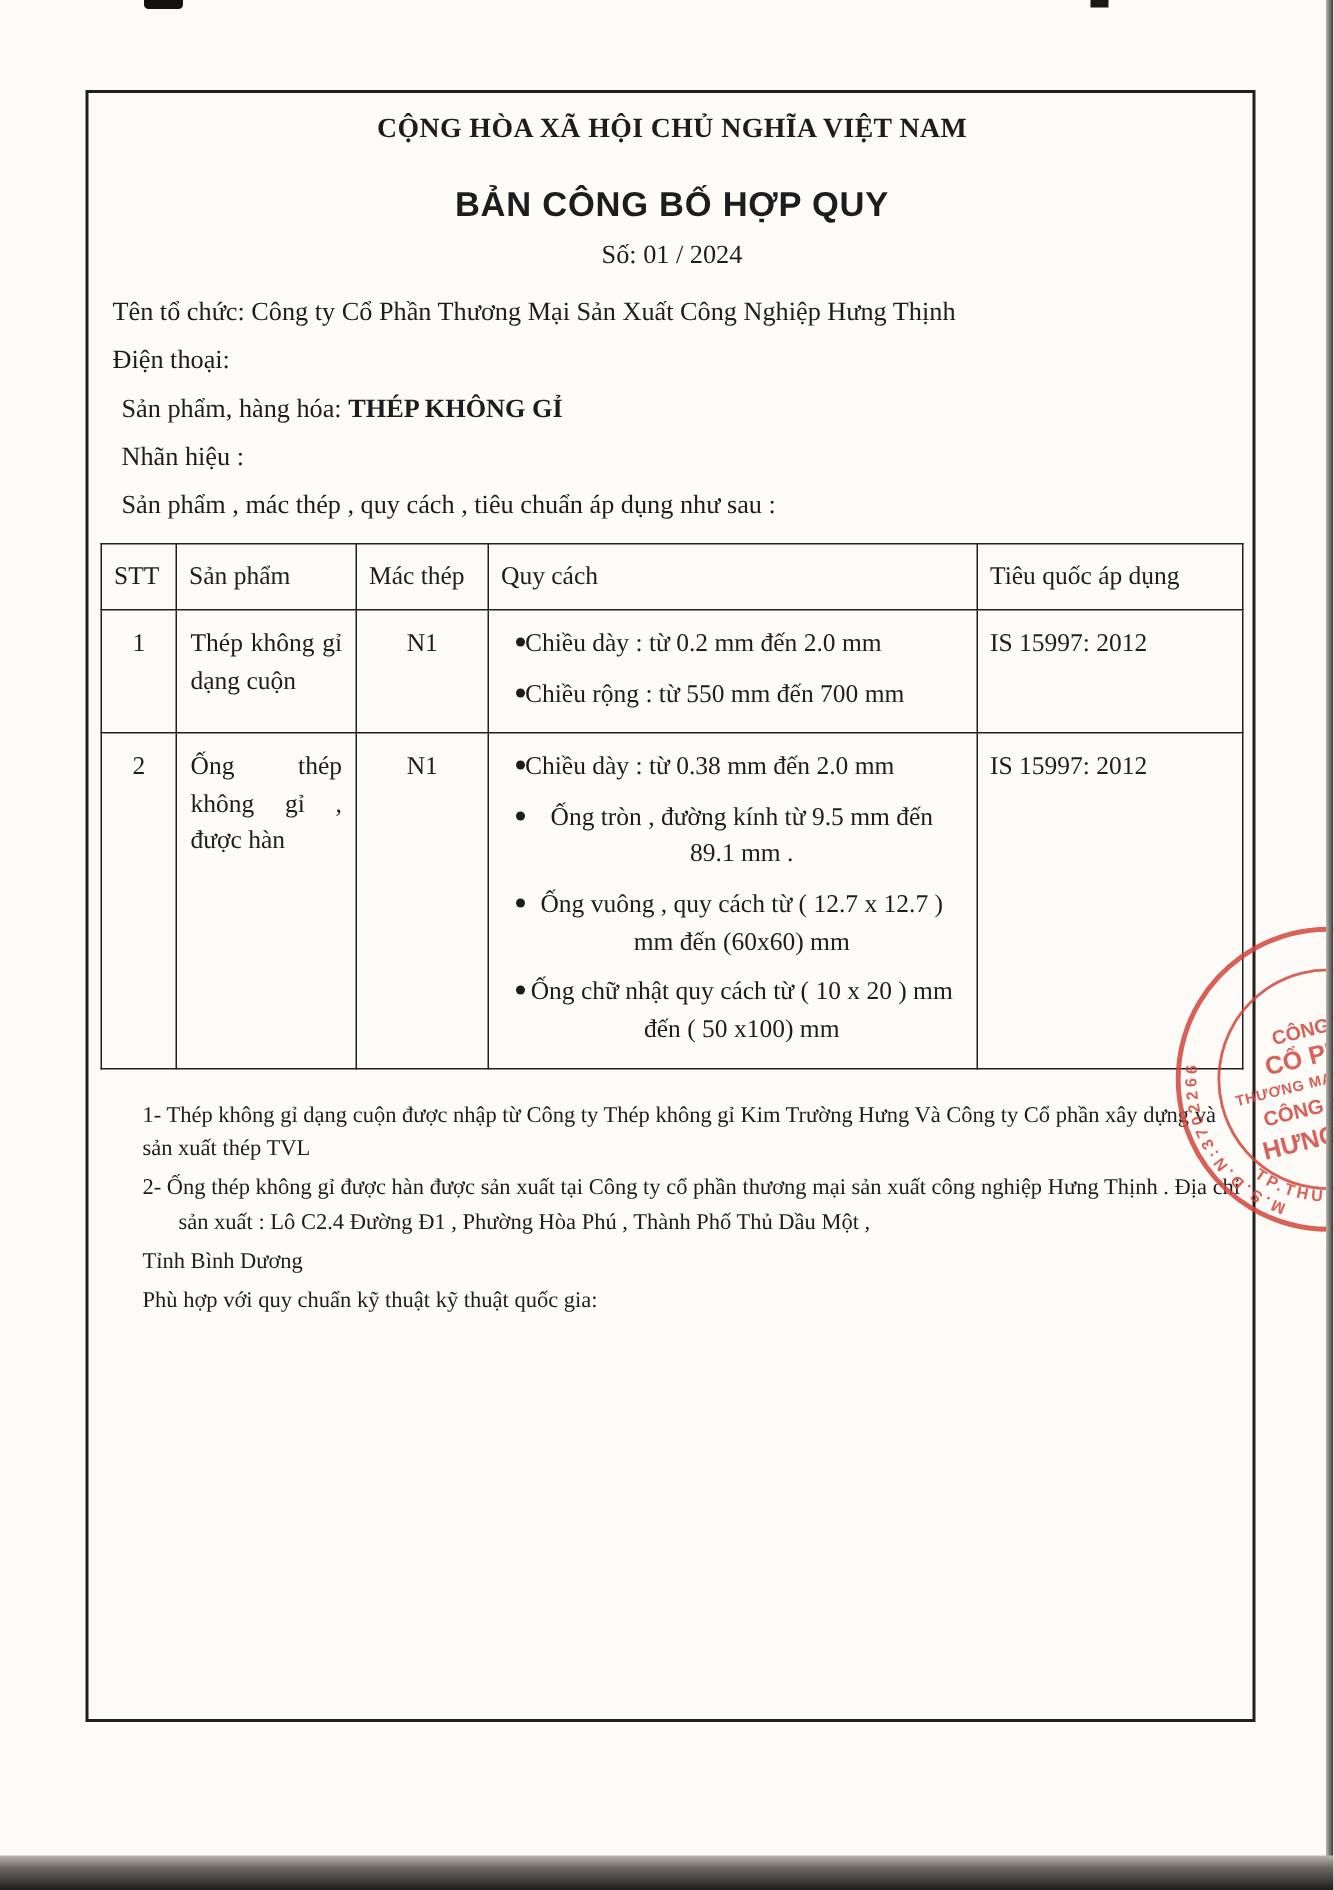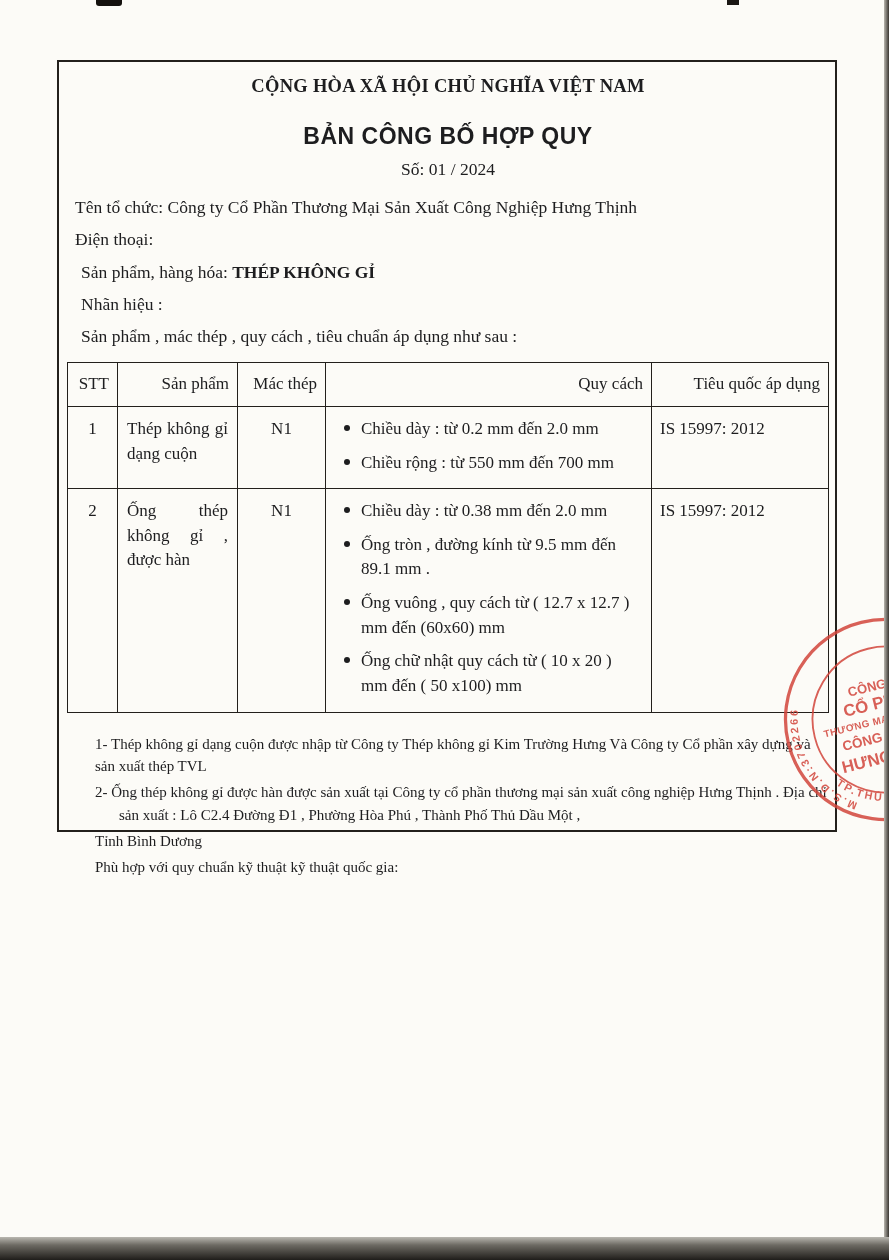--- a/index.html
+++ b/index.html
@@ -17,21 +17,21 @@
   .mark-a { position:absolute; top:0; left:96px; width:26px; height:6px; background:#14110e; border-radius:0 0 3px 3px; }
   .mark-b { position:absolute; top:0; left:727px; width:12px; height:5px; background:#1a1714; }
   .edge-right { position:absolute; top:0; right:0; width:5px; height:1260px;
     background:linear-gradient(to right,#b9b6ae,#3a3732); }
   .edge-bottom { position:absolute; left:0; bottom:0; width:889px; height:23px;
     background:linear-gradient(180deg,#b9b7b0 0%,#6d6a63 35%,#1f1d1a 100%); }
 
   
   .frame {
     position:absolute; left:57px; top:60px;
-    width:780px; height:772px;
+    width:780px; height:1088px;
     border:2px solid #23201c;
     padding:14px 6px 0 8px;
     background:transparent;
   }
 
   .nat-header { text-align:center; font-weight:bold; font-size:18.5px; letter-spacing:.3px; }
   .motto-wrap { text-align:center; margin-top:5px; }
   .motto {
     display:inline-block; font-weight:bold; font-size:16.5px;
     border-bottom:2px solid #23201c; padding:0 10px 3px 16px;
@@ -50,30 +50,30 @@
   .product-value { font-weight:bold; }
 
   table.products {
     margin-top:13px; width:100%;
     border-collapse:collapse;
     font-size:17px; line-height:1.45;
   }
   table.products th, table.products td {
     border:1.5px solid #23201c; vertical-align:top;
   }
-  table.products th { font-weight:normal; text-align:right; padding:9px 8px; }
+  table.products th { font-weight:normal; text-align:left; padding:9px 8px; }
   table.products th.c { }
   td.stt { text-align:center; padding-top:10px; }
   td.product { padding:10px 9px; text-align:justify; }
   td.grade { text-align:center; padding-top:10px; }
   td.specs-cell { padding:10px 12px 4px 18px; }
   td.standard { padding:10px 8px; }
 
   ul.specs { list-style:none; }
-  ul.specs li { display:flex; gap:11px; margin-bottom:9px; }
+  ul.specs li { display:flex; margin-bottom:9px;text-align:center; }
   .bullet { flex:0 0 auto; width:6px; height:6px; border-radius:50%; background:#1d1d1f; margin-top:8px; }
 
   .notes { margin-top:20px; font-size:15px; line-height:1.52; }
   .notes p { padding-left:28px; margin-bottom:3px; }
   .notes p.hang { padding-left:52px; text-indent:-24px; }
   .notes p.final { padding-left:0; text-indent:28px; text-align:justify; margin-top:2px; }
 
   
   .stamp {
     position:absolute; left:778px; top:612px;

